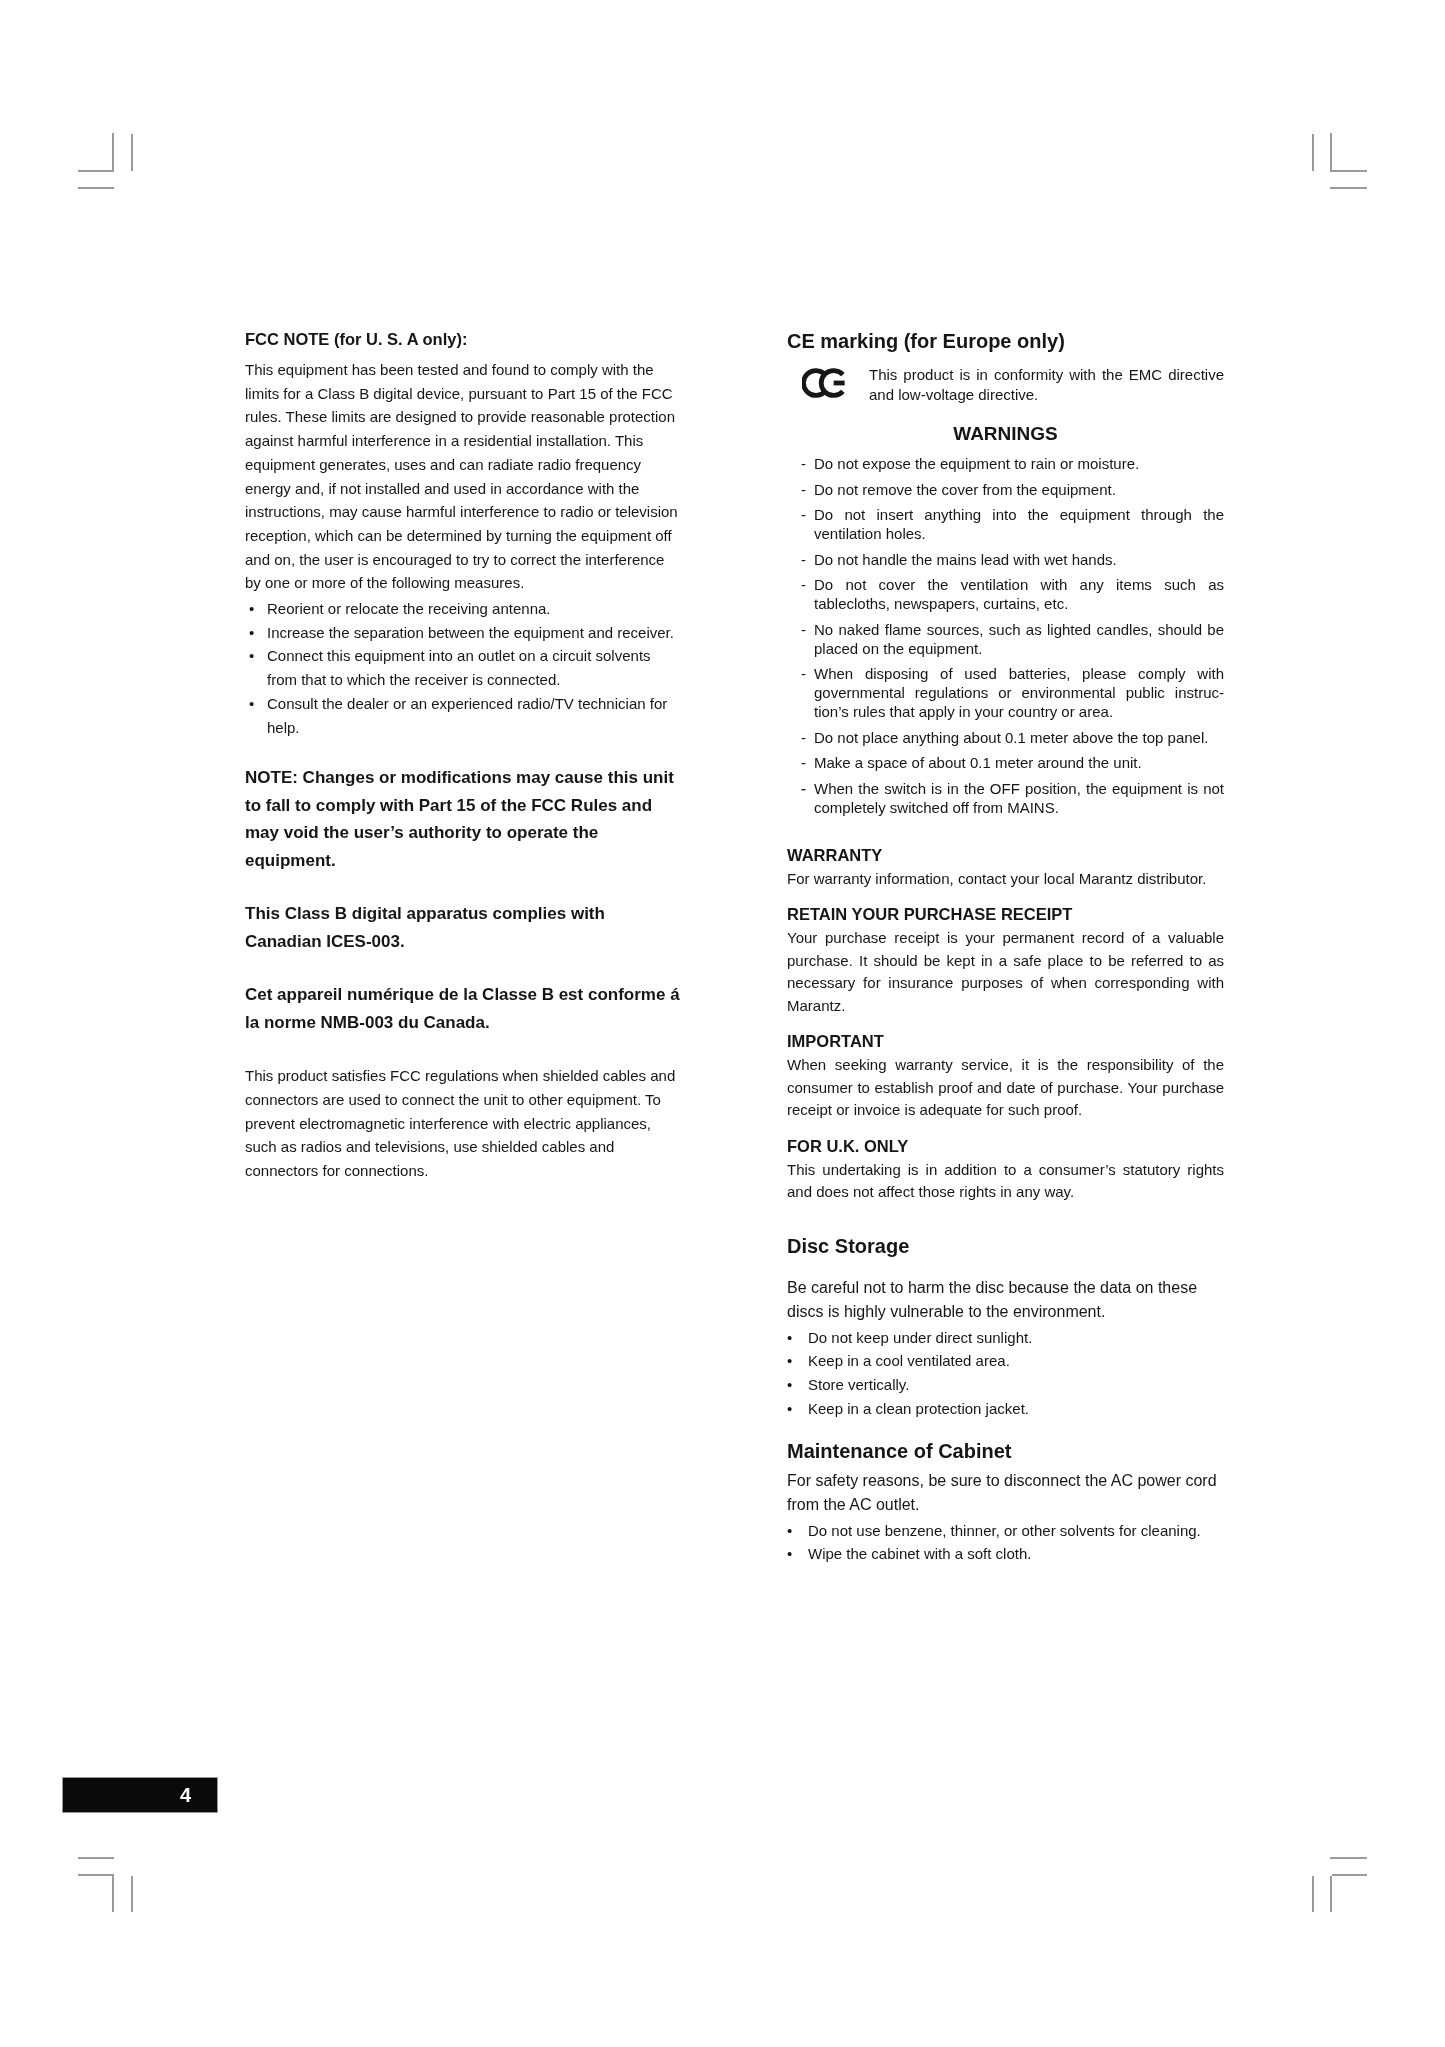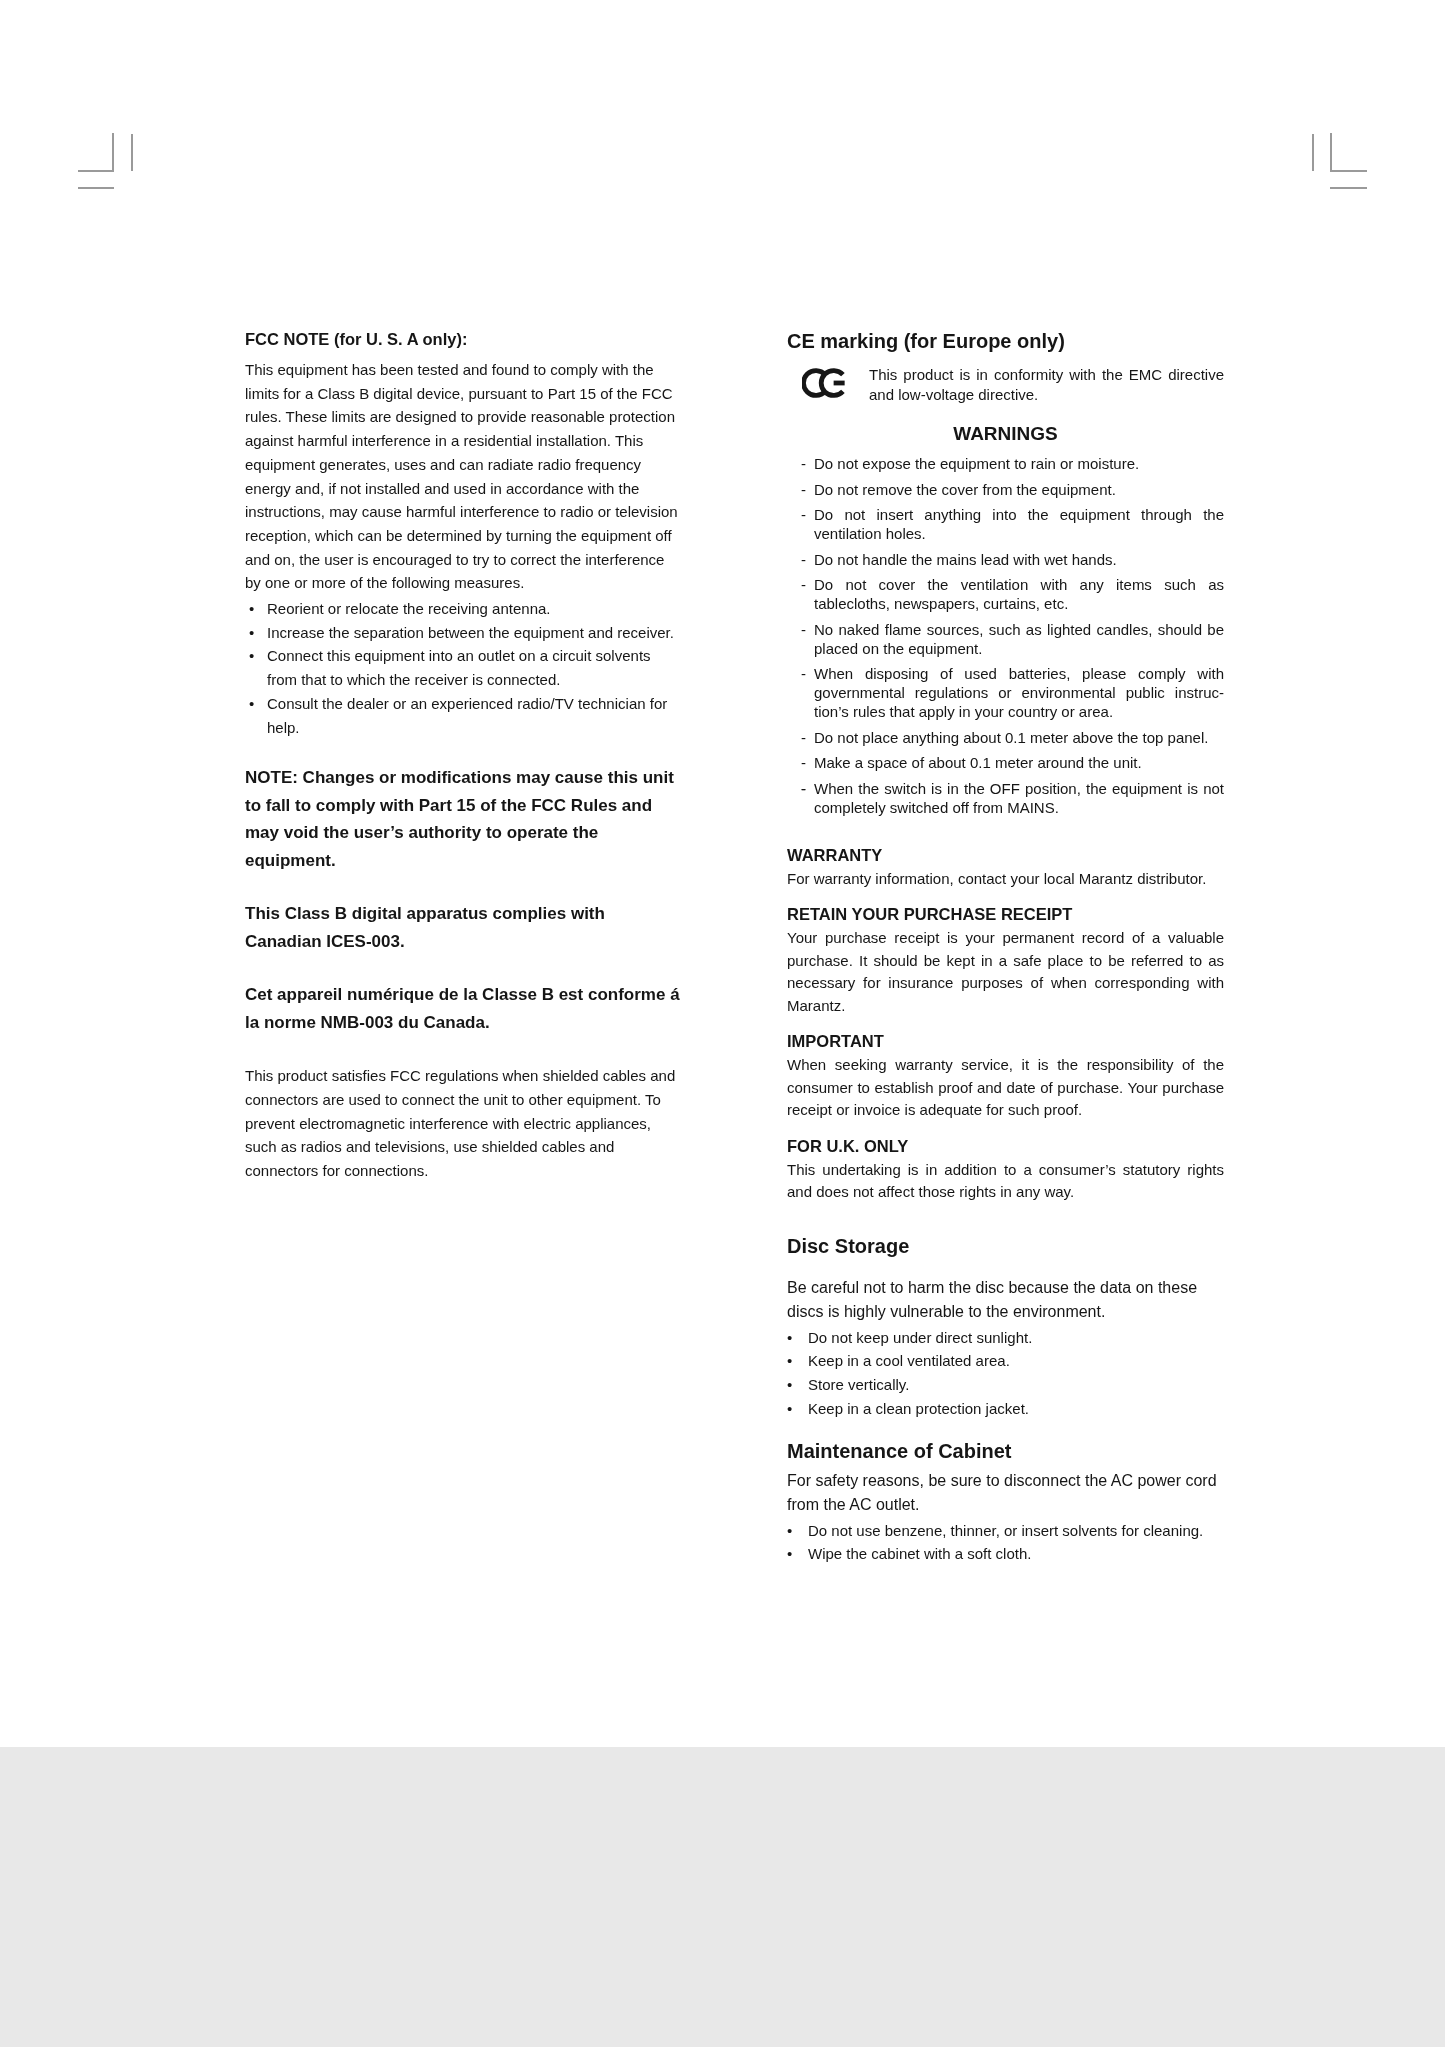--- a/index.html
+++ b/index.html
@@ -1,18 +1,18 @@
 <!DOCTYPE html>
 <html><head>
 <meta charset="utf-8">
 <style>
   html,body{margin:0;padding:0;background:#e8e8e8;}
   .page{
     position:relative;
-    width:1445px;height:1747px;
+    width:1445px;height:2047px;
     background:#ffffff;
     font-family:"Liberation Sans", sans-serif;
     color:#161616;
     overflow:hidden;
   }
   .mark{position:absolute;background:#9a9a9a;}
   .col{position:absolute;top:329px;width:437px;}
   .col-left{left:245px;}
   .col-right{left:787px;}
 
@@ -211,21 +211,21 @@
         <span class="marker">•</span>
         <span class="li-text">Keep in a clean protection jacket.</span>
       </li>
       </ul>
 
     <h1 class="big-h maint-h">Maintenance of Cabinet</h1>
     <p class="body2">For safety reasons, be sure to disconnect the AC power cord from the AC outlet.</p>
     <ul class="bullet-list rc">
         <li>
         <span class="marker">•</span>
-        <span class="li-text">Do not use benzene, thinner, or insert solvents for cleaning.</span>
+        <span class="li-text">Do not use benzene, thinner, or other solvents for cleaning.</span>
       </li>
         <li>
         <span class="marker">•</span>
         <span class="li-text">Wipe the cabinet with a soft cloth.</span>
       </li>
       </ul>
   </div>
 
   <div class="page-bar">
     <span>4</span>

